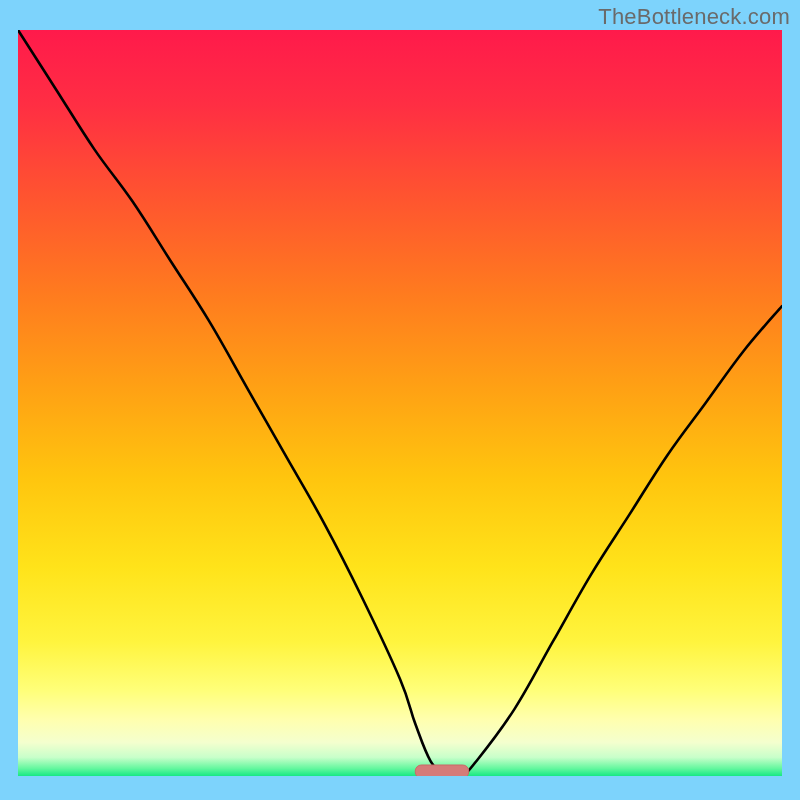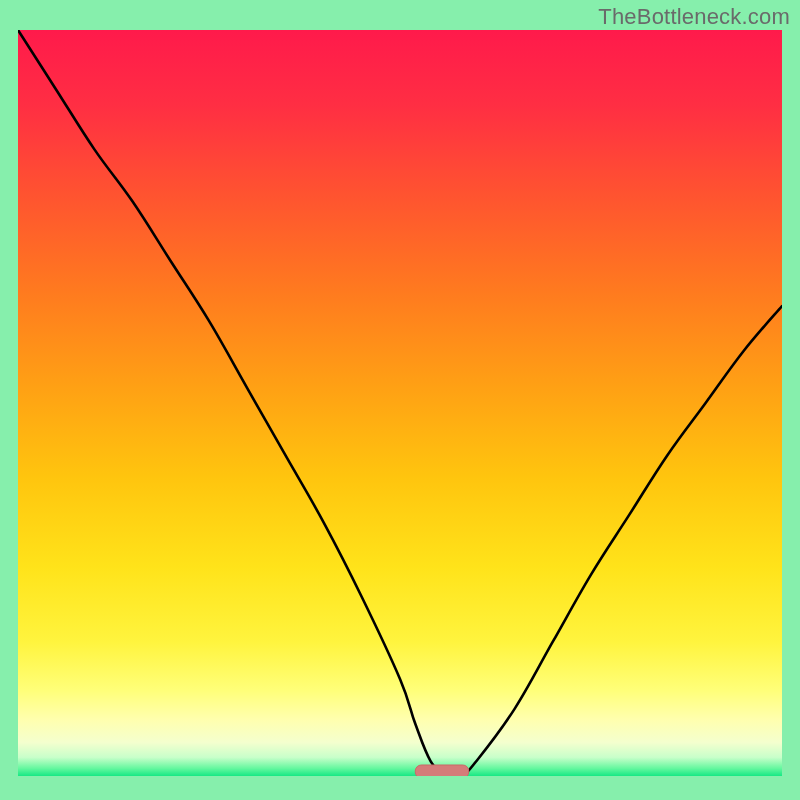--- a/index.html
+++ b/index.html
@@ -8,21 +8,21 @@
     width: 800px;
     height: 800px;
     background: #000;
     overflow: hidden;
     font-family: Arial, Helvetica, sans-serif;
   }
   .frame {
     position: relative;
     width: 800px;
     height: 800px;
-    background: #86efac;
+    background: #7dd3fc;
   }
   .watermark {
     position: absolute;
     top: 4px;
     right: 10px;
     color: #6a6a6a;
     font-size: 22px;
     font-weight: 500;
     letter-spacing: 0.2px;
     z-index: 10;

